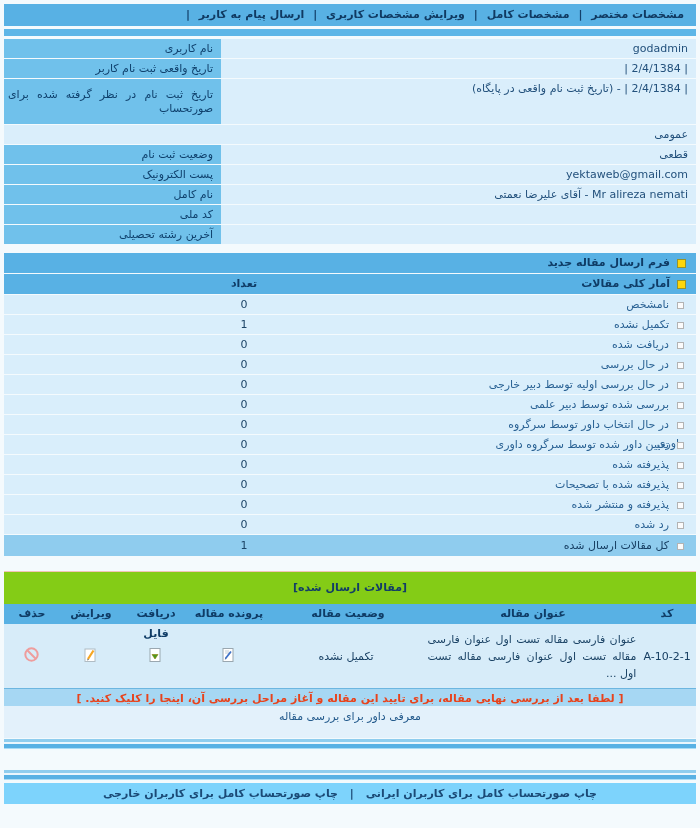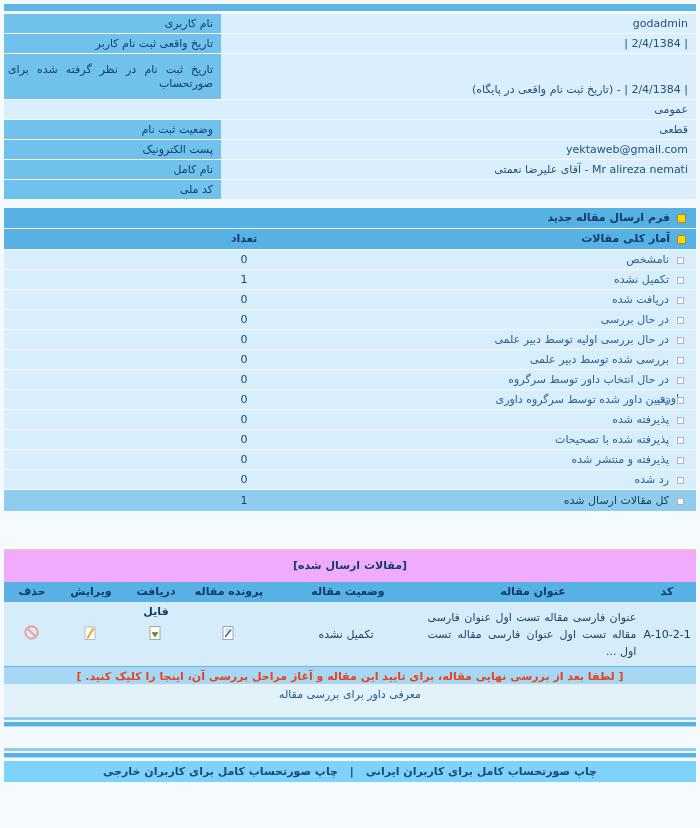--- a/index.html
+++ b/index.html
@@ -35,21 +35,21 @@
   .s-row .s-label{flex:1;padding-right:12px;color:#2a6294;}
   .s-count{width:480px;text-align:center;color:#1c4466;}
   .s-count.hdr{font-weight:bold;color:#0f3c66;}
   .s-row.total{background:#8fccee;height:21px;line-height:21px;}
   .s-row.total .s-label{color:#173f63;}
   .bullet-y{display:inline-block;width:7px;height:7px;background:#ffd60a;border:1px solid #97932a;margin-left:7px;vertical-align:middle;}
   .bullet-g{display:inline-block;width:5px;height:5px;background:#fbfbfb;border:1px solid #b3b3b3;margin-left:8px;vertical-align:middle;}
   .linkish{cursor:pointer;text-align:right;}
 
   
-  .articles-box{border-top:1px solid #f2c4b4;background:#f0abfc;margin-top:23px;}
+  .articles-box{border-top:1px solid #f2c4b4;background:#84cc16;}
   .box-title{text-align:center;font-weight:bold;color:#123d66;padding:9px 0 10px 0;}
   .tbl-header{background:#58b1e4;display:flex;height:20px;line-height:20px;font-weight:bold;color:#0f3c66;}
   .tbl-header>div{text-align:center;}
   .tbl-row{background:#d7ecf9;display:flex;align-items:center;min-height:64px;}
   .c-code{width:58px;text-align:center;direction:ltr;}
   .c-title{width:210px;}
   .c-status{width:160px;text-align:center;}
   .c-file{width:78px;text-align:center;}
   .c-dl{width:68px;text-align:center;}
   .c-edit{width:62px;text-align:center;}
@@ -72,33 +72,43 @@
   .footer-row{background:#7dd3fc;height:21px;line-height:21px;text-align:center;
     font-weight:bold;color:#1b4a76;margin-top:1px;}
   .footer-link{cursor:pointer;margin:0 8px;}
   .footer-sep{color:#1b4a76;}
 </style>
 </head>
 <body>
 
 <div class="page">
 
+  <div class="nav-bar">
+    <span class="nav-item">مشخصات مختصر</span>
+    <span class="nav-sep">|</span>
+    <span class="nav-item">مشخصات کامل</span>
+    <span class="nav-sep">|</span>
+    <span class="nav-item">ویرایش مشخصات کاربری</span>
+    <span class="nav-sep">|</span>
+    <span class="nav-item">ارسال پیام به کاربر</span>
+    <span class="nav-sep">|</span>
+  </div>
   <div class="sub-bar"></div>
 
   <div>
     <div class="p-row">
       <div class="p-value">godadmin</div>
       <div class="p-label">نام کاربری</div>
     </div>
     <div class="p-row">
       <div class="p-value">| 2/4/1384 |</div>
       <div class="p-label">تاریخ واقعی ثبت نام کاربر</div>
     </div>
     <div class="p-row tall">
-      <div class="p-value" style="display:flex;align-items:flex-end;justify-content:flex-start;">
+      <div class="p-value" style="display:flex;align-items:flex-start;justify-content:flex-start;">
           <span>| 2/4/1384 | - (تاریخ ثبت نام واقعی در پایگاه)</span>
         </div>
       <div class="p-label justify" style="display:flex;align-items:center;">
           <span style="text-align:justify;">تاریخ ثبت نام در نظر گرفته شده برای صورتحساب</span>
         </div>
     </div>
     <div class="p-row">
       <div class="p-value">عمومی</div>
     </div>
     <div class="p-row">
@@ -110,20 +120,24 @@
       <div class="p-label">پست الکترونیک</div>
     </div>
     <div class="p-row">
       <div class="p-value">Mr alireza nemati - آقای علیرضا نعمتی</div>
       <div class="p-label">نام کامل</div>
     </div>
     <div class="p-row">
       <div class="p-value"></div>
       <div class="p-label">کد ملی</div>
     </div>
+    <div class="p-row">
+      <div class="p-value"></div>
+      <div class="p-label">آخرین رشته تحصیلی</div>
+    </div>
   </div>
 
   <div class="gap8"></div>
 
   <div>
     <div class="s-bar">
       <div class="s-label">
         <span class="bullet-y"></span><span class="linkish">فرم ارسال مقاله جدید</span>
       </div>
     </div>
@@ -144,21 +158,21 @@
     </div>
     <div class="s-row">
       <div class="s-label"><span class="bullet-g"></span><span class="linkish">دریافت شده</span></div>
       <div class="s-count">0</div>
     </div>
     <div class="s-row">
       <div class="s-label"><span class="bullet-g"></span><span class="linkish">در حال بررسی</span></div>
       <div class="s-count">0</div>
     </div>
     <div class="s-row">
-      <div class="s-label"><span class="bullet-g"></span><span class="linkish">در حال بررسی اولیه توسط دبیر علمی</span></div>
+      <div class="s-label"><span class="bullet-g"></span><span class="linkish">در حال بررسی اولیه توسط دبیر خارجی</span></div>
       <div class="s-count">0</div>
     </div>
     <div class="s-row">
       <div class="s-label"><span class="bullet-g"></span><span class="linkish">بررسی شده توسط دبیر علمی</span></div>
       <div class="s-count">0</div>
     </div>
     <div class="s-row">
       <div class="s-label"><span class="bullet-g"></span><span class="linkish">در حال انتخاب داور توسط سرگروه داوری</span></div>
       <div class="s-count">0</div>
     </div>

